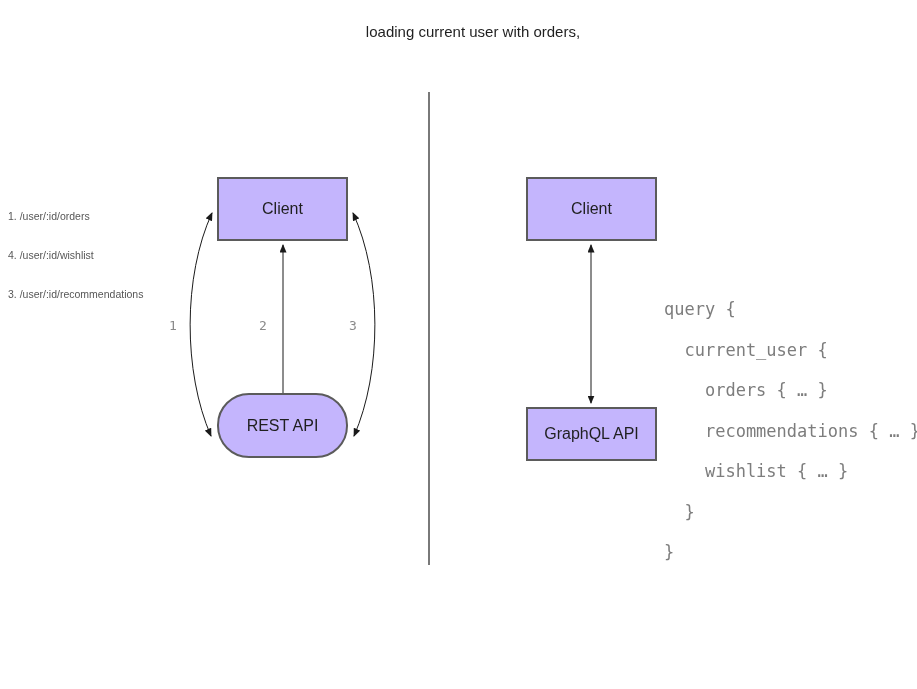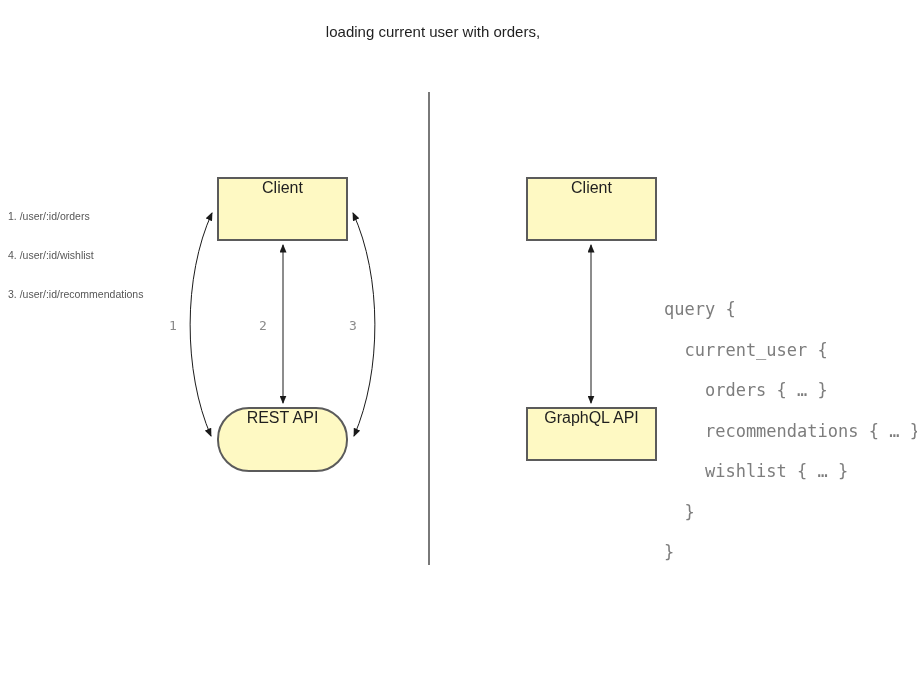--- a/index.html
+++ b/index.html
@@ -17,33 +17,35 @@
   }
   .title {
     position: absolute;
     left: 0;
     top: 22px;
     width: 866px;
     text-align: center;
     font-size: 15px;
     line-height: 19px;
     color: #1f1f1f;
+    padding-left: 40px;
   }
   .node {
     position: absolute;
     box-sizing: border-box;
-    background: #fef9c3;
+    background: #c4b5fd;
     border: 2px solid #5b5b5b;
     display: flex;
+    align-items: center;
     justify-content: center;
     font-size: 16px;
     color: #1f1f1f;
   }
   #client-left  { left: 217px; top: 177px; width: 131px; height: 64px; }
-  #rest-api     { left: 217px; top: 407px; width: 131px; height: 65px; border-radius: 32px; }
+  #rest-api     { left: 217px; top: 393px; width: 131px; height: 65px; border-radius: 32px; }
   #client-right { left: 526px; top: 177px; width: 131px; height: 64px; }
   #graphql-api  { left: 526px; top: 407px; width: 131px; height: 54px; }
   .endpoints {
     position: absolute;
     left: 8px;
     top: 184px;
     font-family: Liberation Sans, sans-serif;
     font-size: 10.5px;
     line-height: 13px;
     color: #565656;

